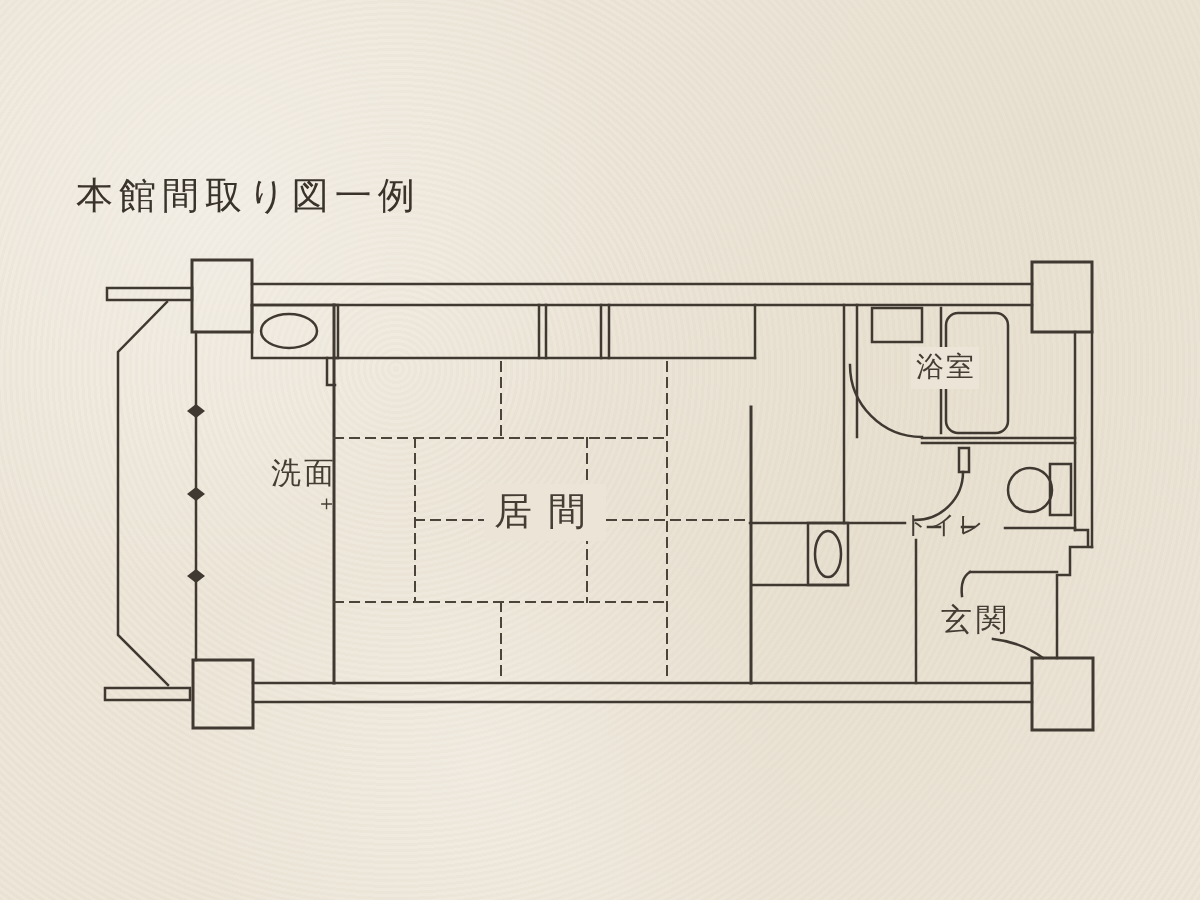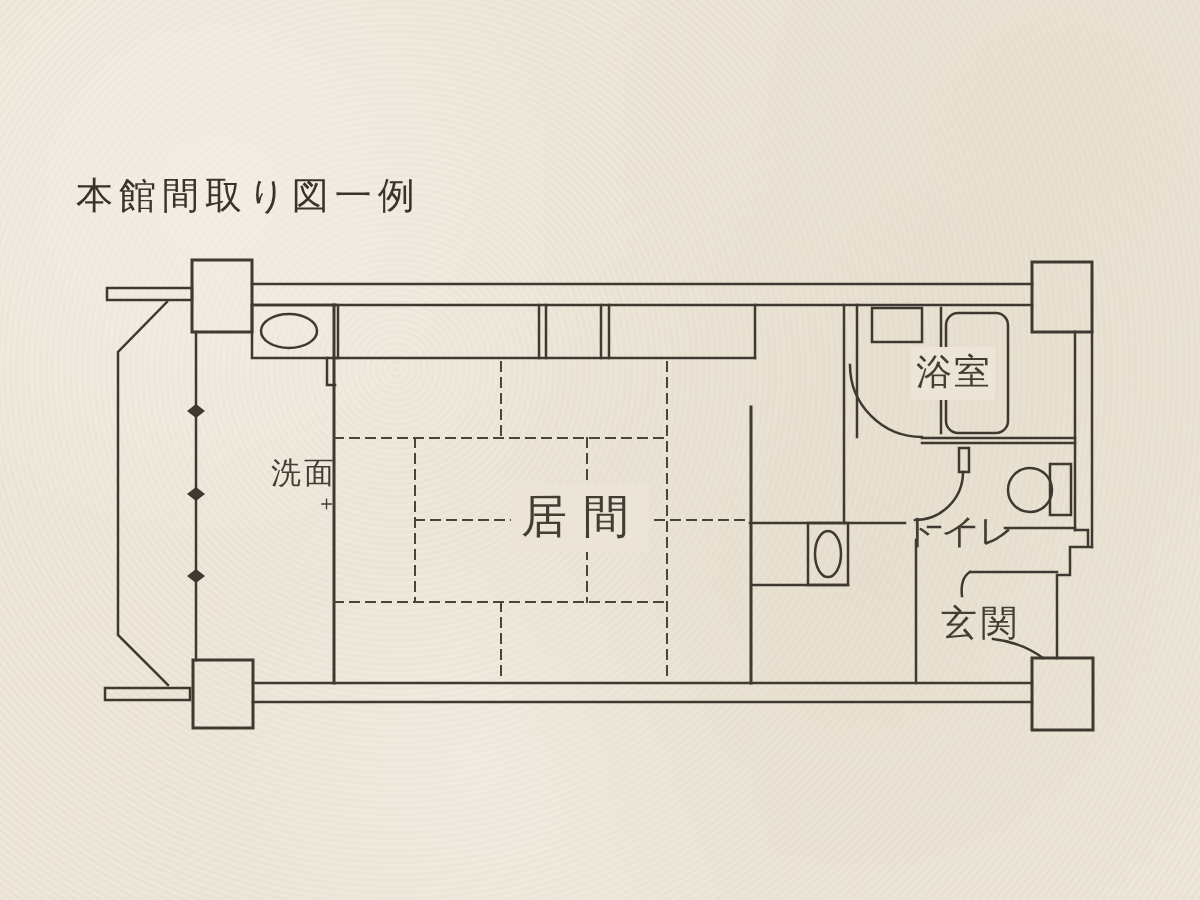--- a/index.html
+++ b/index.html
@@ -20,29 +20,29 @@
   #title{
     position:absolute;left:76px;top:152px;
     font-size:37px;letter-spacing:6px;font-weight:400;color:#39332b;margin-top:19px;
   }
   #washroom-label{
     left:205px;top:456px;width:132px;text-align:right;
     font-size:30px;line-height:34px;letter-spacing:3px;
   }
   #washroom-label .plus{font-size:21px;line-height:26px;letter-spacing:0;}
   #living-label{
-    left:511px;top:484px;font-size:46px;letter-spacing:16px;
+    left:484px;top:484px;font-size:38px;letter-spacing:16px;
     background:#ece5d7;padding:2px 4px 4px 10px;
   }
   #bath-label{
-    left:911px;top:347px;font-size:36px;letter-spacing:2px;
+    left:911px;top:347px;font-size:28px;letter-spacing:2px;
     background:#ece5d7;padding:1px 3px 3px 5px;
   }
-  #toilet-label{left:903px;top:508px;font-size:35px;letter-spacing:2px;}
-  #entrance-label{left:941px;top:599px;font-size:36px;letter-spacing:4px;}
+  #toilet-label{left:903px;top:508px;font-size:25px;letter-spacing:2px;}
+  #entrance-label{left:941px;top:599px;font-size:31px;letter-spacing:4px;}
 </style>
 </head>
 <body>
 
 <div id="canvas">
 
   <div id="title" class="lbl">本館間取り図一例</div>
 
   <svg width="1200" height="900" viewBox="0 0 1200 900">
     <g stroke="#3f3932" stroke-width="2.5" fill="none" stroke-linecap="square">

